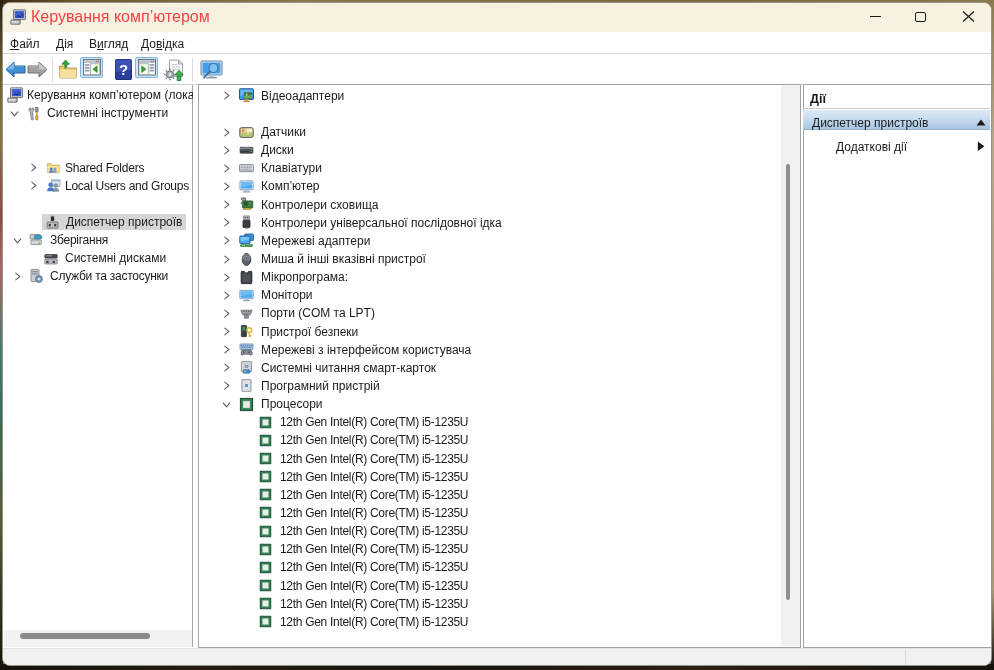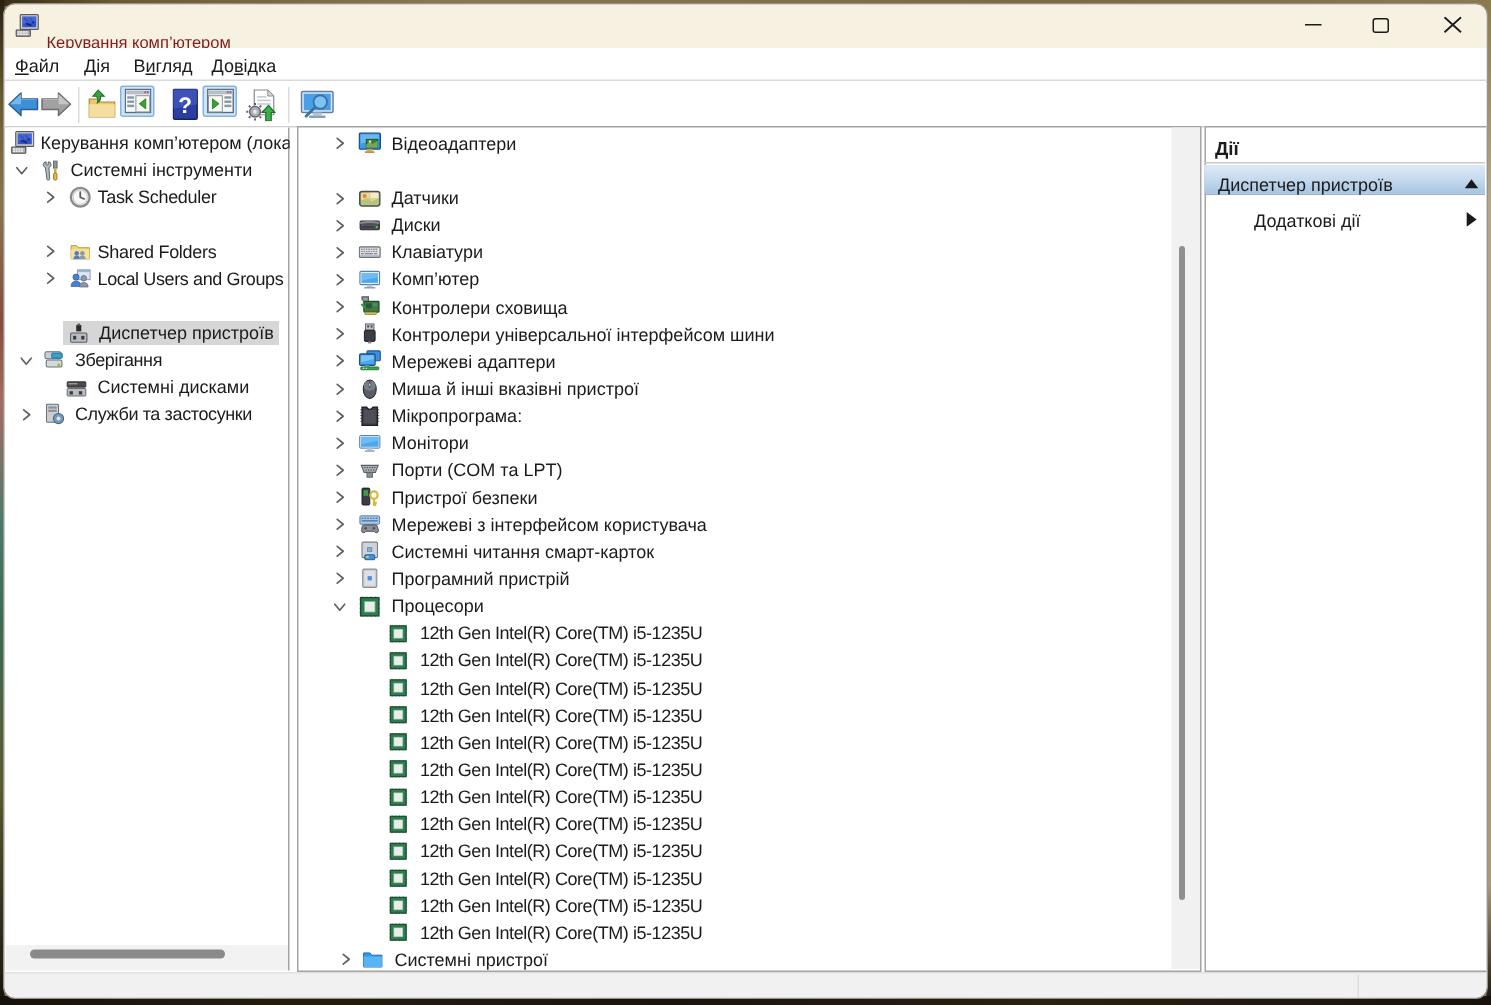--- a/index.html
+++ b/index.html
@@ -24,21 +24,21 @@
           <rect x="1.6" y="11.8" width="1.4" height="1"></rect>
           <rect x="3.4" y="11.8" width="1.4" height="1"></rect>
           <rect x="5.2" y="11.8" width="1.4" height="1"></rect>
           <rect x="7" y="11.8" width="1.4" height="1"></rect>
           <rect x="1.6" y="13.3" width="1.4" height="1"></rect>
           <rect x="3.4" y="13.3" width="1.4" height="1"></rect>
           <rect x="5.2" y="13.3" width="1.4" height="1"></rect>
           <rect x="7" y="13.3" width="1.4" height="1"></rect>
         </g>
       </svg></div>
-<div class="abs" style="left:28px;top:20px;font-size:11px;color:#7f1d1d">Керування комп’ютером</div>
+<div class="abs" style="left:28px;top:5px;font-size:16px;color:#ef4444">Керування комп’ютером</div>
 <div class="abs" style="left:867px;top:12.5px;width:11px;height:1.4px;background:#1a1a1a"></div>
 <div class="abs" style="left:911.5px;top:8.5px;width:11.5px;height:10.5px;border:1.4px solid #1a1a1a;border-radius:2px"></div>
 <svg class="abs" style="left:959px;top:8px" width="13" height="11" viewBox="0 0 13 11">
       <path d="M1 0.5 L12 10.5 M12 0.5 L1 10.5" stroke="#1a1a1a" stroke-width="1.2"></path>
     </svg>
 <div class="abs" style="left:0;top:29px;width:990px;height:22px;background:#fff;border-bottom:1px solid #d9d9d9"></div>
 <div class="abs" style="left:7px;top:33px;height:16px;line-height:16px"><span style="text-decoration:underline">Ф</span>айл</div>
 <div class="abs" style="left:53px;top:33px;height:16px;line-height:16px"><span style="text-decoration:underline">Д</span>ія</div>
 <div class="abs" style="left:86px;top:33px;height:16px;line-height:16px">В<span style="text-decoration:underline">и</span>гляд</div>
 <div class="abs" style="left:138px;top:33px;height:16px;line-height:16px">До<span style="text-decoration:underline">в</span>ідка</div>
@@ -156,34 +156,20 @@
       <span style="display:inline-block;width:8px"></span>
       <svg width="15" height="15" viewBox="0 0 16 16" style="">
         <path d="M4 2 q-2 0 -2 2 q0 1.6 1.5 2 L4.5 14 q0 1 1 1 q1 0 1-1 L6 6 q1.5-0.5 1.5-2 q0-2-2-2 l0 2.2 -1.5 0z" fill="#b9bec4" stroke="#5a5f66" stroke-width="0.7"></path>
         <rect x="9.2" y="1.5" width="2.6" height="5" fill="#8f969e" stroke="#565b61" stroke-width="0.6"></rect>
         <rect x="9.6" y="6.5" width="1.8" height="3.5" fill="#c7b24a"></rect>
         <rect x="9.3" y="10" width="2.4" height="5" rx="1" fill="#e8b93c" stroke="#8a6d1e" stroke-width="0.6"></rect>
       </svg>
       <span style="display:inline-block;width:5px"></span>
       <span>Системні інструменти</span>
     </div>
-<div class="row" style="left:1px;top:119.3px;height:18px;width:189px;overflow:hidden">
-      <span style="display:inline-block;width:25px"></span>
-      <svg width="9" height="9" viewBox="0 0 9 9" style="">
-        <path d="M2.8 1.2 L6.8 4.5 L2.8 7.8" fill="none" stroke="#5f5f5f" stroke-width="1.1" stroke-linecap="round" stroke-linejoin="round"></path>
-      </svg>
-      <span style="display:inline-block;width:8px"></span>
-      <svg width="15" height="15" viewBox="0 0 16 16" style="">
-        <circle cx="8" cy="8" r="6.7" fill="#e8e8e8" stroke="#8a8a8a" stroke-width="1.6"></circle>
-        <circle cx="8" cy="8" r="5" fill="#f8f8f8" stroke="#bdbdbd" stroke-width="0.5"></circle>
-        <path d="M8 4.4 L8 8 L10.8 9.2" fill="none" stroke="#5a5a5a" stroke-width="1.2" stroke-linecap="round"></path>
-      </svg>
-      <span style="display:inline-block;width:4px"></span>
-      <span style="letter-spacing:-0.2px">Task Scheduler</span>
-    </div>
 <div class="row" style="left:1px;top:155.6px;height:18px;width:189px;overflow:hidden">
       <span style="display:inline-block;width:25px"></span>
       <svg width="9" height="9" viewBox="0 0 9 9" style="">
         <path d="M2.8 1.2 L6.8 4.5 L2.8 7.8" fill="none" stroke="#5f5f5f" stroke-width="1.1" stroke-linecap="round" stroke-linejoin="round"></path>
       </svg>
       <span style="display:inline-block;width:8px"></span>
       <svg width="15" height="15" viewBox="0 0 16 16" style="">
         <path d="M1.5 4 h4 l1.2 1.5 h7.8 v8 h-13z" fill="#f0d47a" stroke="#b89a40" stroke-width="0.7"></path>
         <path d="M1.5 6.5 h13 v7 h-13z" fill="#f7e29a"></path>
         <circle cx="5.5" cy="9.5" r="1.6" fill="#4a7fd4"></circle>
@@ -392,21 +378,21 @@
       </svg>
       <span style="display:inline-block;width:8px"></span>
       <svg width="15" height="15" viewBox="0 0 16 16" style="">
         <rect x="5" y="1" width="6" height="4.5" fill="#c0c4ca" stroke="#63686e" stroke-width="0.7"></rect>
         <rect x="6.2" y="2" width="1.4" height="1.6" fill="#4a4e54"></rect>
         <rect x="8.6" y="2" width="1.4" height="1.6" fill="#4a4e54"></rect>
         <rect x="4.2" y="5.5" width="7.6" height="8" rx="1" fill="#3a3e44" stroke="#1a1e24" stroke-width="0.7"></rect>
         <rect x="6.8" y="13.5" width="2.4" height="1.4" fill="#8a8e94"></rect>
       </svg>
       <span style="display:inline-block;width:7px"></span>
-      <span>Контролери універсальної інтерфейсом шини</span>
+      <span>Контролери універсальної послідовної ідка</span>
     </div>
 <div class="row" style="left:196px;top:228.8px;height:18px;width:585px;overflow:hidden">
       <span style="display:inline-block;width:23px"></span>
       <svg width="9" height="9" viewBox="0 0 9 9" style="">
         <path d="M2.8 1.2 L6.8 4.5 L2.8 7.8" fill="none" stroke="#5f5f5f" stroke-width="1.1" stroke-linecap="round" stroke-linejoin="round"></path>
       </svg>
       <span style="display:inline-block;width:8px"></span>
       <svg width="15" height="15" viewBox="0 0 16 16" style="">
         <rect x="6" y="1" width="9.5" height="7" rx="0.8" fill="#3d8fd8" stroke="#1a5a9a" stroke-width="0.8"></rect>
         <rect x="0.8" y="3.2" width="11" height="8" rx="0.8" fill="#4aa8f0" stroke="#17508c" stroke-width="0.9"></rect>
@@ -928,33 +914,20 @@
           <path d="M1.5 12 H0.7"></path>
           <path d="M15.3 3 H14.5"></path>
           <path d="M15.3 6 H14.5"></path>
           <path d="M15.3 9 H14.5"></path>
           <path d="M15.3 12 H14.5"></path>
         </g>
       </svg>
       <span style="display:inline-block;width:8px"></span>
       <span style="letter-spacing:-0.3px">12th Gen Intel(R) Core(TM) i5-1235U</span>
     </div>
-<div class="row" style="left:196px;top:627.9px;height:18px;width:585px;overflow:hidden">
-      <span style="display:inline-block;width:27px"></span>
-      <svg width="9" height="9" viewBox="0 0 9 9" style="">
-        <path d="M2.8 1.2 L6.8 4.5 L2.8 7.8" fill="none" stroke="#5f5f5f" stroke-width="1.1" stroke-linecap="round" stroke-linejoin="round"></path>
-      </svg>
-      <span style="display:inline-block;width:6px"></span>
-      <svg width="15" height="15" viewBox="0 0 16 16" style="">
-        <path d="M1.5 3.5 h4.5 l1.3 1.6 h7.2 v8.4 h-13z" fill="#2e9ae8" stroke="#1a6ab0" stroke-width="0.7"></path>
-        <path d="M1.5 6 h13 v7.5 h-13z" fill="#5ab4f4"></path>
-      </svg>
-      <span style="display:inline-block;width:7px"></span>
-      <span>Системні пристрої</span>
-    </div>
 <div class="abs" style="left:778px;top:82px;width:19px;height:561px;background:#f1f1f1"></div>
 <div class="abs" style="left:783px;top:161px;width:4px;height:436px;border-radius:2px;background:#8f8f8f"></div>
 <div class="abs" style="left:807px;top:89px;font-weight:bold;font-size:12.5px">Дії</div>
 <div class="abs" style="left:800px;top:105px;width:187px;height:1px;background:#c9c9c9"></div>
 <div class="abs" style="left:800px;top:107px;width:187px;height:20px;background:linear-gradient(180deg,#dde9f6,#c6daee 50%,#a7c5e2);border-bottom:1px solid #98b4cc"></div>
 <div class="abs" style="left:809px;top:112.5px;font-size:12px">Диспетчер пристроїв</div>
 <svg class="abs" style="left:973px;top:116px" width="10" height="7" viewBox="0 0 10 7">
       <path d="M5 0.5 L9.5 6.5 H0.5 Z" fill="#1a1a1a"></path>
     </svg>
 <div class="abs" style="left:833px;top:137px;font-size:12px">Додаткові дії</div>

